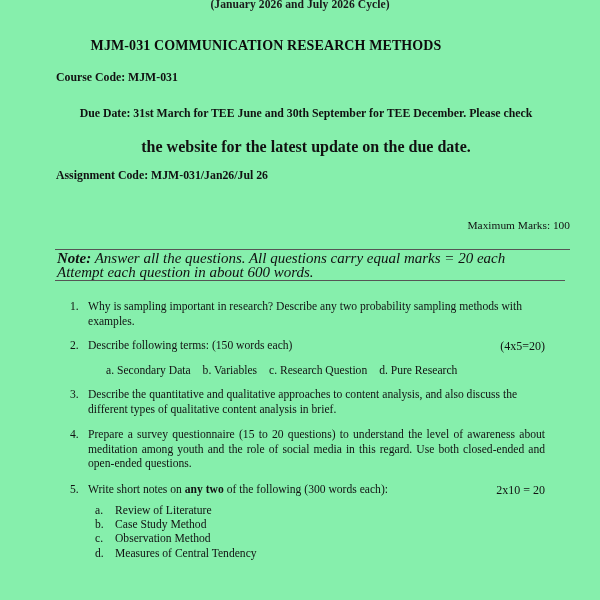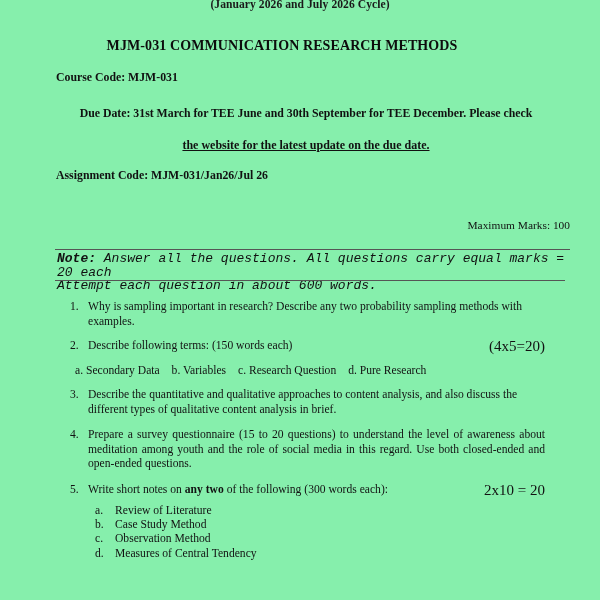--- a/index.html
+++ b/index.html
@@ -35,21 +35,21 @@
     text-align: center;
     font-weight: bold;
     font-size: 11.6px;
     letter-spacing: 0.05px;
     color: #1a1a1a;
   }
 
   .doc-title {
     position: absolute;
     top: 38px;
-    left: 16px;
+    left: 0;
     width: 532px;
     text-align: center;
     font-weight: bold;
     font-size: 14px;
     letter-spacing: 0.1px;
     color: #0d0d0d;
   }
 
   .course-code {
     position: absolute;
@@ -71,23 +71,22 @@
     color: #111111;
   }
 
   .due-date-2 {
     position: absolute;
     top: 138px;
     left: 56px;
     width: 500px;
     text-align: center;
     font-weight: bold;
-    font-size: 12px;
-    color: #111111;
-    text-decoration: underline;
+    font-size: 16px;
+    color: #111111;
   }
 
   .assignment-code {
     position: absolute;
     top: 168px;
     left: 56px;
     font-weight: bold;
     font-size: 11.8px;
     color: #111111;
   }
@@ -120,24 +119,23 @@
     width: 510px;
     height: 1px;
     background: #555555;
   }
   .note-body {
     position: absolute;
     top: 252px;
     left: 57px;
     width: 510px;
     font-style: italic;
-    font-size: 13px;
+    font-size: 15px;
     line-height: 13.5px;
     color: #111111;
-    font-family: Liberation Mono, monospace;
   }
   .note-body .note-label {
     font-weight: bold;
     font-style: italic;
   }
 
   
   .questions {
     position: absolute;
     top: 300px;
@@ -167,30 +165,30 @@
     display: block;
   }
   .q-text.justify {
     text-align: justify;
     text-align-last: left;
   }
   .q-marks {
     position: absolute;
     right: 55px;
     top: 0;
-    font-size: 15px;
+    font-size: 12px;
     color: #121212;
     white-space: nowrap;
   }
 
   
   .sub-inline {
     margin-top: 8px;
     margin-bottom: 2px;
-    padding-left: 75px;
+    padding-left: 106px;
     font-size: 11.6px;
     line-height: 14.5px;
     color: #121212;
   }
   .sub-inline span + span {
     margin-left: 9px;
   }
 
   
   .sub-stacked {

